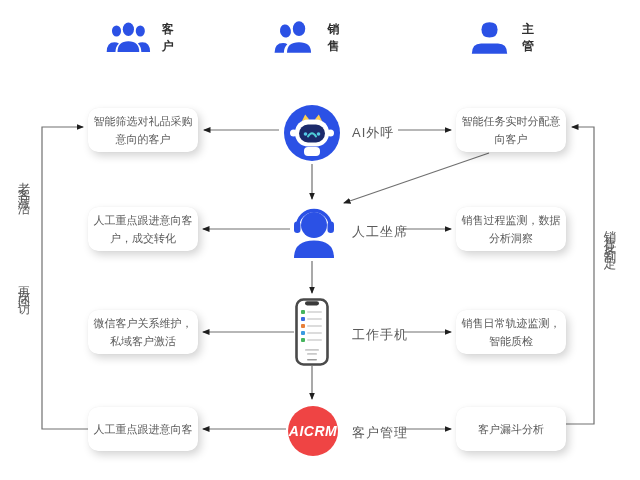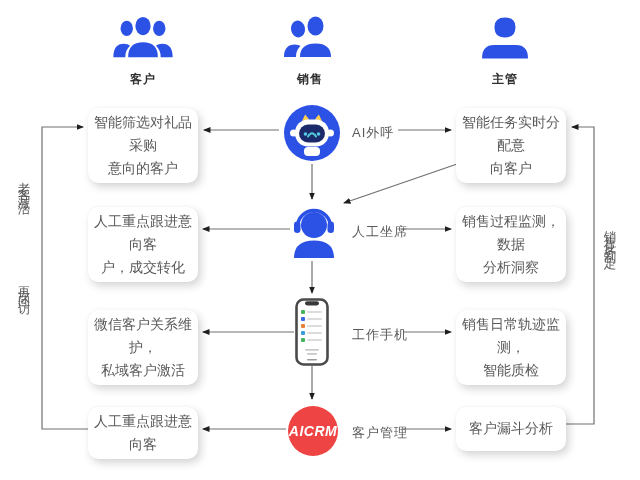--- a/index.html
+++ b/index.html
@@ -1,27 +1,27 @@
 <!DOCTYPE html>
 <html><head>
 <meta charset="utf-8">
 <style>
   html,body{margin:0;padding:0;background:#fff;}
   .canvas{
     position:relative;width:640px;height:480px;background:#fff;overflow:hidden;
     font-family:"Liberation Sans","DejaVu Sans",sans-serif;
   }
   svg.connectors{position:absolute;left:0;top:0;}
-  .actor{position:absolute;top:16px;width:74px;display:flex;flex-direction:column;align-items:center;gap:11px;}
+  .actor{position:absolute;top:16px;width:74px;display:flex;flex-direction:row;align-items:center;gap:11px;}
   .actor-label{font-size:12px;font-weight:700;color:#2f2f2f;letter-spacing:1px;}
   .fbox{
     position:absolute;width:110px;min-height:44px;background:#fff;border-radius:10px;
     box-shadow:3px 4px 9px rgba(0,0,0,.17),0 0 1px rgba(0,0,0,.08);
     display:flex;align-items:center;justify-content:center;text-align:center;
-    font-size:14px;color:#5a5a5a;line-height:1.65;white-space:pre-line;
+    font-size:11px;color:#5a5a5a;line-height:1.65;white-space:pre-line;
     padding:3px 5px;box-sizing:border-box;
   }
   .fbox.left{left:88px;}
   .fbox.right{left:456px;}
   .r1{top:108px}.r2{top:207px}.r3{top:310px}.r4{top:407px}
   .node-label{position:absolute;left:352px;font-size:13px;color:#5a5a5a;letter-spacing:1px;}
   .node-icon{position:absolute;}
   .crm-circle{
     position:absolute;left:288px;top:406px;width:50px;height:50px;border-radius:50%;
     background:#ef4444;color:#fff;display:flex;align-items:center;justify-content:center;

